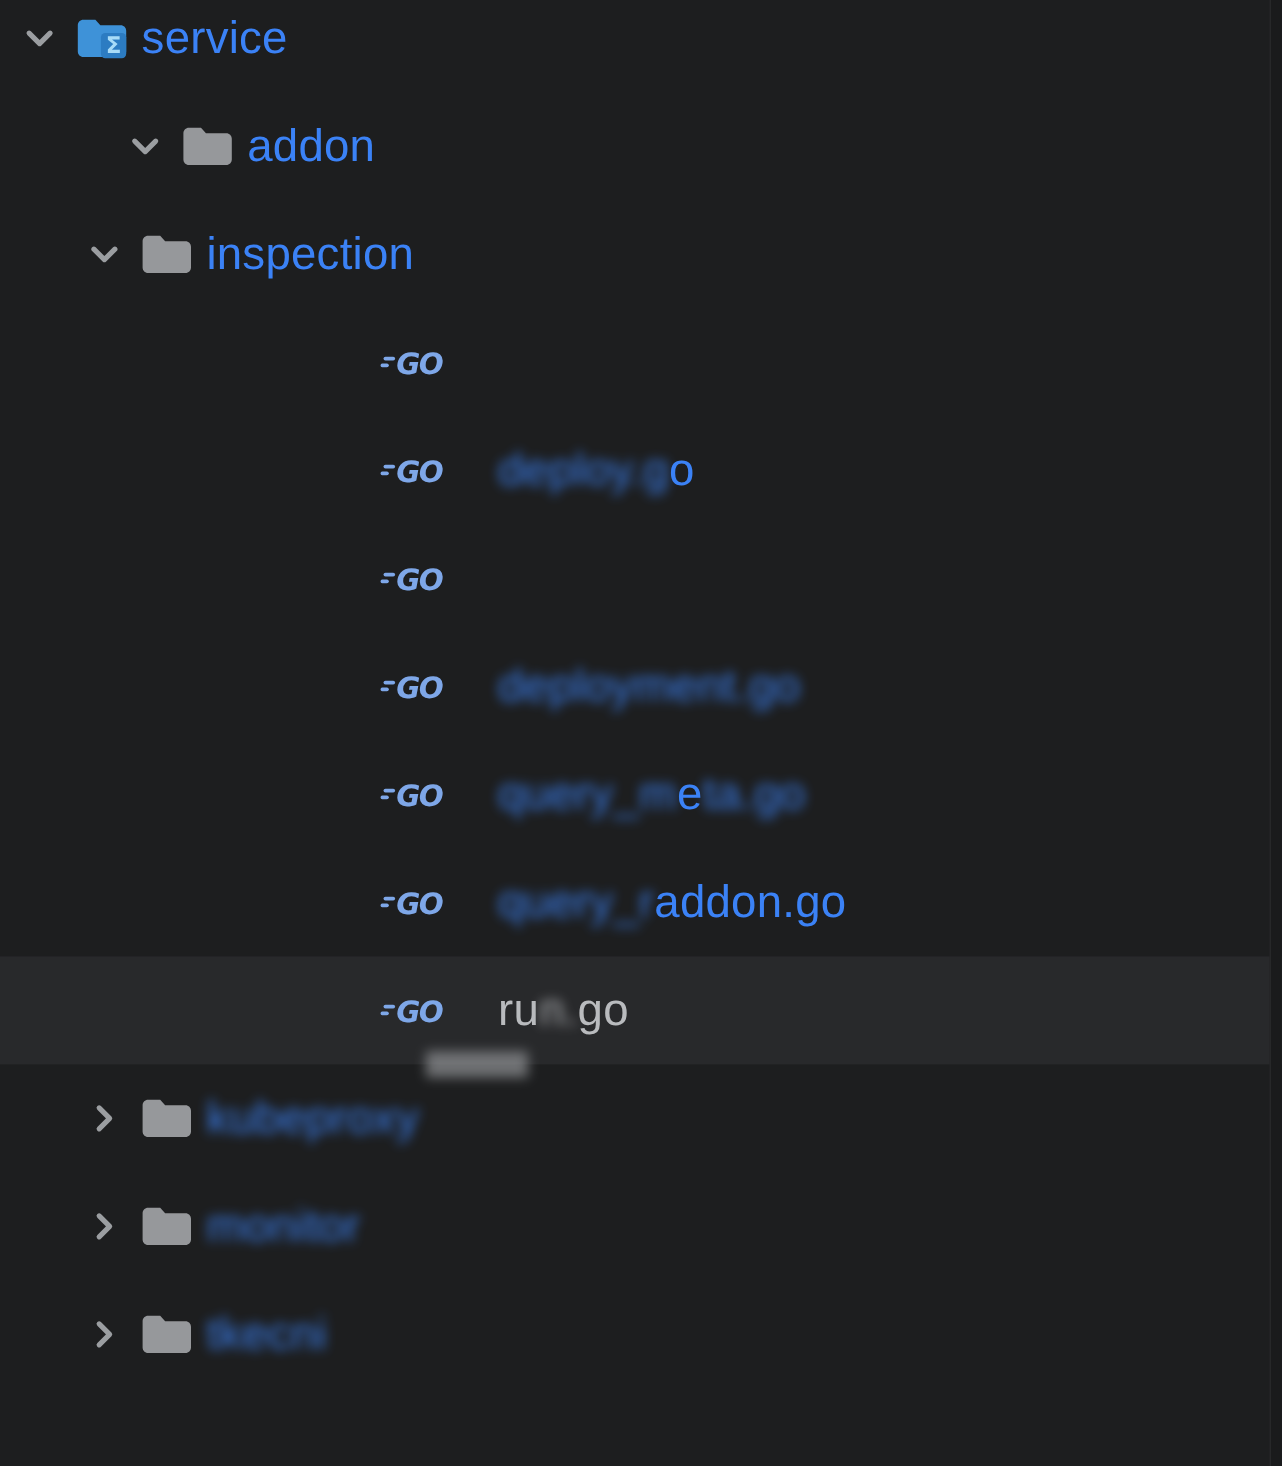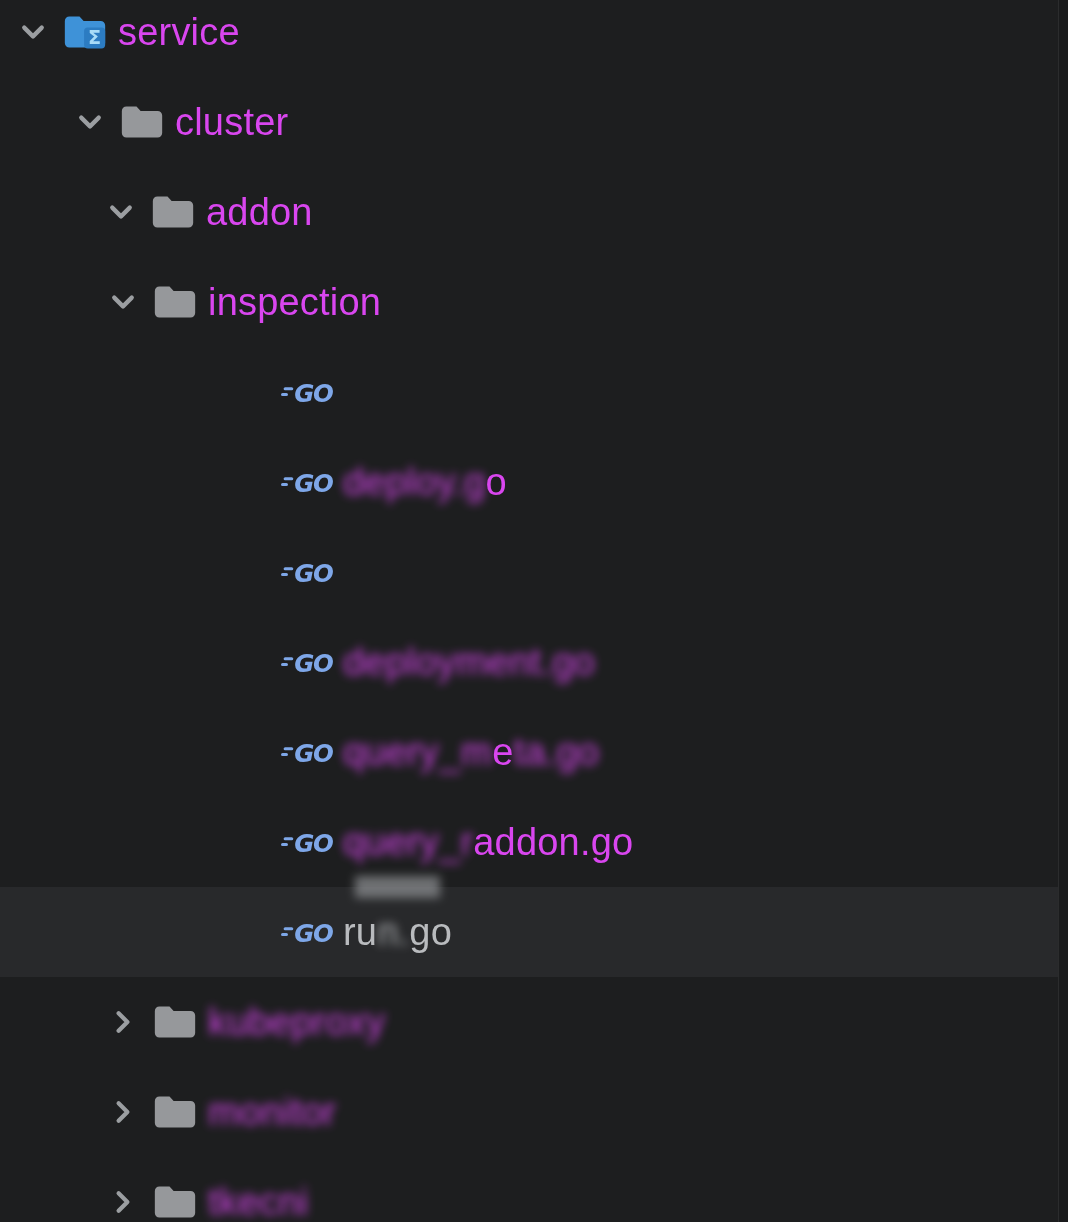--- a/index.html
+++ b/index.html
@@ -17,38 +17,38 @@
     display:flex;
     align-items:center;
     width:1068px;
     box-sizing:border-box;
     cursor:pointer;
   }
   .row.selected{background:#28292b;}
   .lvl0{padding-left:18px;}
   .lvl1{padding-left:75px;}
   .lvl2{padding-left:106px;}
-  .lvl3{padding-left:108px;}
-  .lvl4{padding-left:236px;}
+  .lvl3{padding-left:72px;}
+  .lvl4{padding-left:236px;gap:36px;}
   .chev{
     width:45px;flex:0 0 45px;
     display:flex;align-items:center;
   }
   .chev svg{
     width:30px;height:30px;
     stroke:#9b9ea1;stroke-width:3.4;
     fill:none;stroke-linecap:round;stroke-linejoin:round;
   }
   .ficon{width:55px;flex:0 0 55px;display:flex;align-items:center;}
   .ficon svg{width:44px;height:38px;}
   .gicon{width:62px;flex:0 0 62px;display:flex;align-items:center;}
   .gicon svg{width:56px;height:34px;}
   .label{
     font-size:38px;
-    color:#d946ef;
+    color:#3b82f6;
     letter-spacing:0.2px;
     white-space:pre;
     display:flex;
   }
   .row.selected .label{color:#b9bbbe;align-items:flex-end;}
   .seg{display:inline-block;}
   .seg-c{filter:blur(5px);opacity:0.95;}
   .censor-artifact{
     position:absolute;
     left:355px;top:876px;
@@ -78,33 +78,20 @@
   </span>
         <span class="ficon">
     <svg viewBox="0 0 48 40">
       <path fill="#3e92d8" d="M2 8c0-2.8 2.2-5 5-5h11l4.5 5H41c2.8 0 5 2.2 5 5v19c0 2.8-2.2 5-5 5H7c-2.8 0-5-2.2-5-5V8z"></path>
       <rect x="23" y="15" width="23" height="23" rx="4" fill="#2c7cc2"></rect>
       <text x="34.5" y="33.5" text-anchor="middle" font-family="DejaVu Sans, sans-serif" font-size="21" font-weight="bold" fill="#a8dcf8">Σ</text>
     </svg>
   </span>
         <span class="label"><span class="seg">service</span></span>
       </div>
-      <div class="row lvl1">
-        <span class="chev">
-    <svg viewBox="0 0 24 24">
-            <polyline points="5,8.5 12,15.5 19,8.5"></polyline>
-          </svg>
-  </span>
-        <span class="ficon">
-    <svg viewBox="0 0 48 40">
-      <path fill="#96989b" d="M2 8c0-2.8 2.2-5 5-5h11l4.5 5H41c2.8 0 5 2.2 5 5v19c0 2.8-2.2 5-5 5H7c-2.8 0-5-2.2-5-5V8z"></path>
-    </svg>
-  </span>
-        <span class="label"><span class="seg">cluster</span></span>
-      </div>
       <div class="row lvl2">
         <span class="chev">
     <svg viewBox="0 0 24 24">
             <polyline points="5,8.5 12,15.5 19,8.5"></polyline>
           </svg>
   </span>
         <span class="ficon">
     <svg viewBox="0 0 48 40">
       <path fill="#96989b" d="M2 8c0-2.8 2.2-5 5-5h11l4.5 5H41c2.8 0 5 2.2 5 5v19c0 2.8-2.2 5-5 5H7c-2.8 0-5-2.2-5-5V8z"></path>
     </svg>

